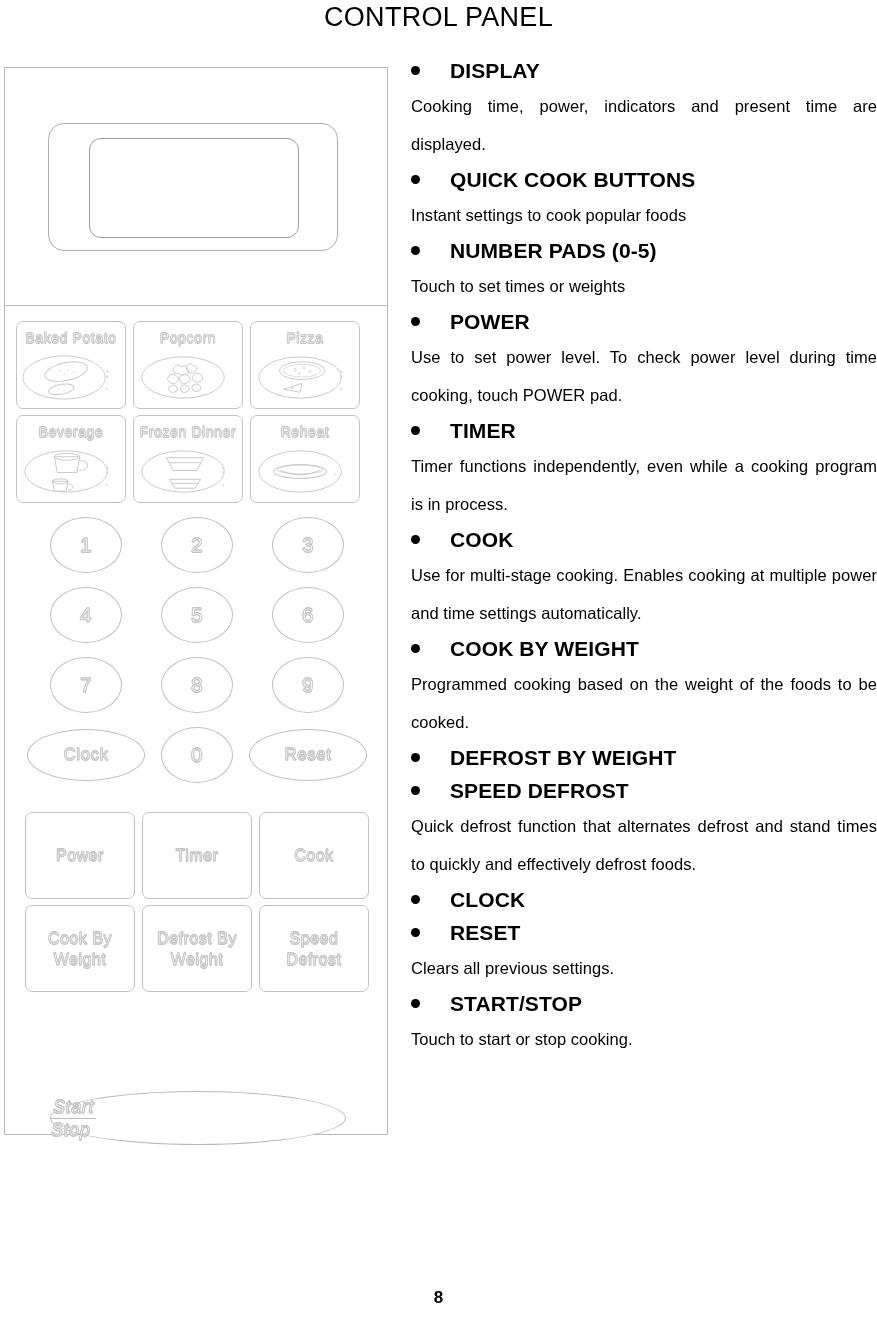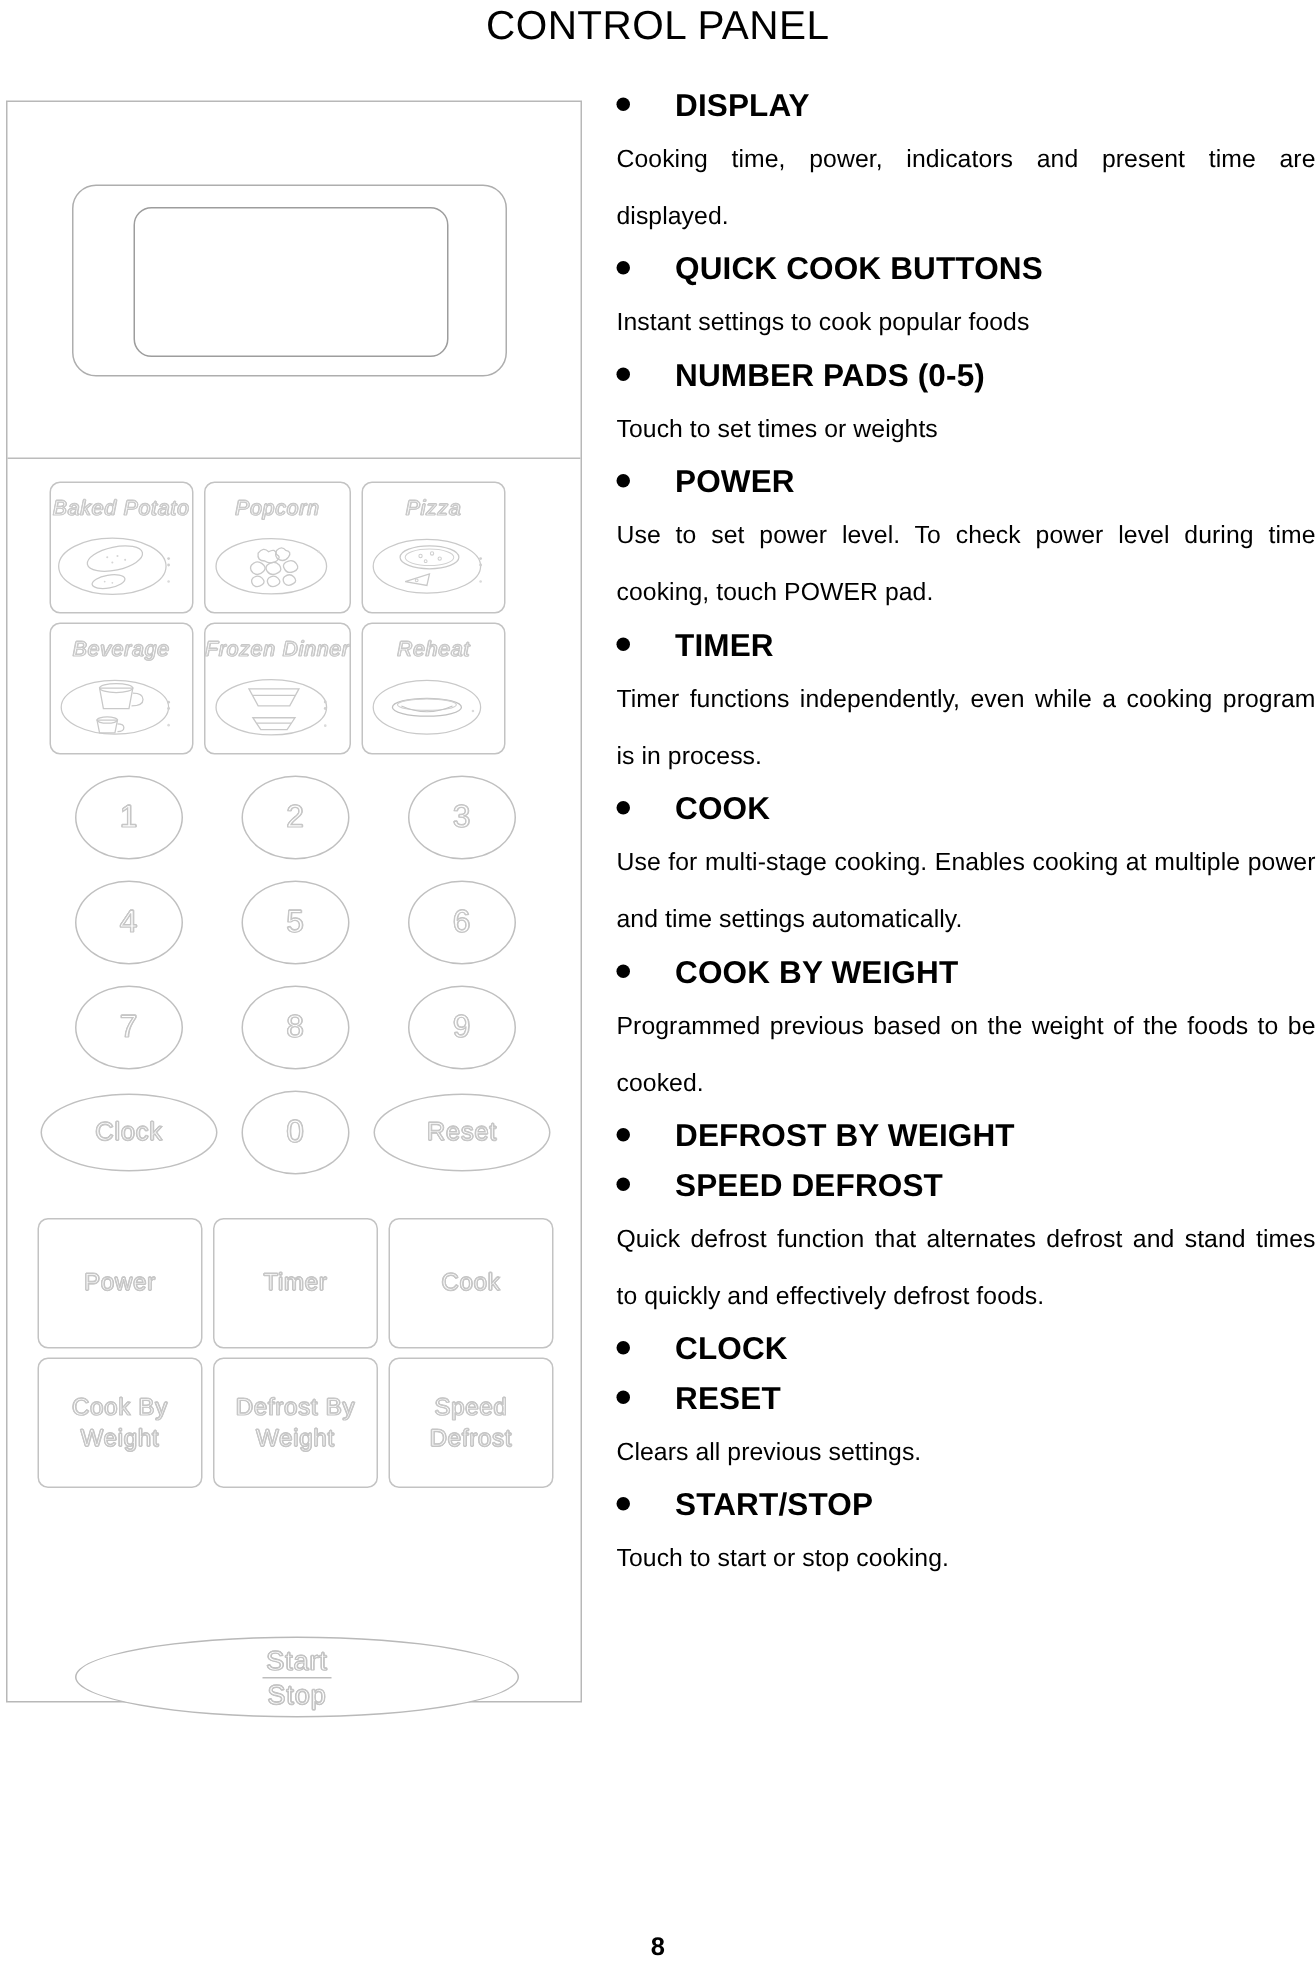--- a/index.html
+++ b/index.html
@@ -68,30 +68,29 @@
     width: 210px;
     height: 100px;
     border: 1px solid #9d9d9d;
     border-radius: 12px;
     box-sizing: border-box;
   }
 
   
   .quick-grid {
     position: absolute;
-    left: 28px;
+    left: 11px;
     top: 253px;
-    width: 304px;
+    width: 344px;
     height: 182px;
     display: grid;
     grid-template-columns: repeat(3, 1fr);
     grid-template-rows: repeat(2, 1fr);
     column-gap: 7px;
     row-gap: 6px;
-    font-style: italic;
   }
   .quick-btn {
     border: 1px solid #c3c3c3;
     border-radius: 7px;
     box-sizing: border-box;
     position: relative;
     display: flex;
     flex-direction: column;
     align-items: center;
     background: #fff;
@@ -193,23 +192,24 @@
     position: absolute;
     left: 45px;
     top: 1023px;
     width: 296px;
     height: 54px;
     border: 1px solid #b9b9b9;
     border-radius: 50%;
     box-sizing: border-box;
     display: flex;
     flex-direction: column;
-    align-items: center;
+    align-items: flex-start;
     justify-content: center;
     background: #fff;
+    font-style: italic;
   }
   .ss-line {
     font-size: 18px;
     line-height: 22px;
     letter-spacing: 0.6px;
     color: #ffffff;
     -webkit-text-stroke: 0.8px #c3c3c3;
     text-shadow:
       -0.6px 0 #bfbfbf, 0.6px 0 #bfbfbf,
       0 -0.6px #bfbfbf, 0 0.6px #bfbfbf;
@@ -480,21 +480,21 @@
   <div class="item-head">
     <span class="bullet"></span>
     <span>COOK</span>
   </div>
   <div class="item-body">Use for multi-stage cooking.   Enables cooking at multiple power and time settings automatically.</div>
 
   <div class="item-head">
     <span class="bullet"></span>
     <span>COOK BY WEIGHT</span>
   </div>
-  <div class="item-body">Programmed previous based on the weight of the foods to be cooked.</div>
+  <div class="item-body">Programmed cooking based on the weight of the foods to be cooked.</div>
 
   <div class="item-head">
     <span class="bullet"></span>
     <span>DEFROST BY WEIGHT</span>
   </div>
 
   <div class="item-head">
     <span class="bullet"></span>
     <span>SPEED DEFROST</span>
   </div>

